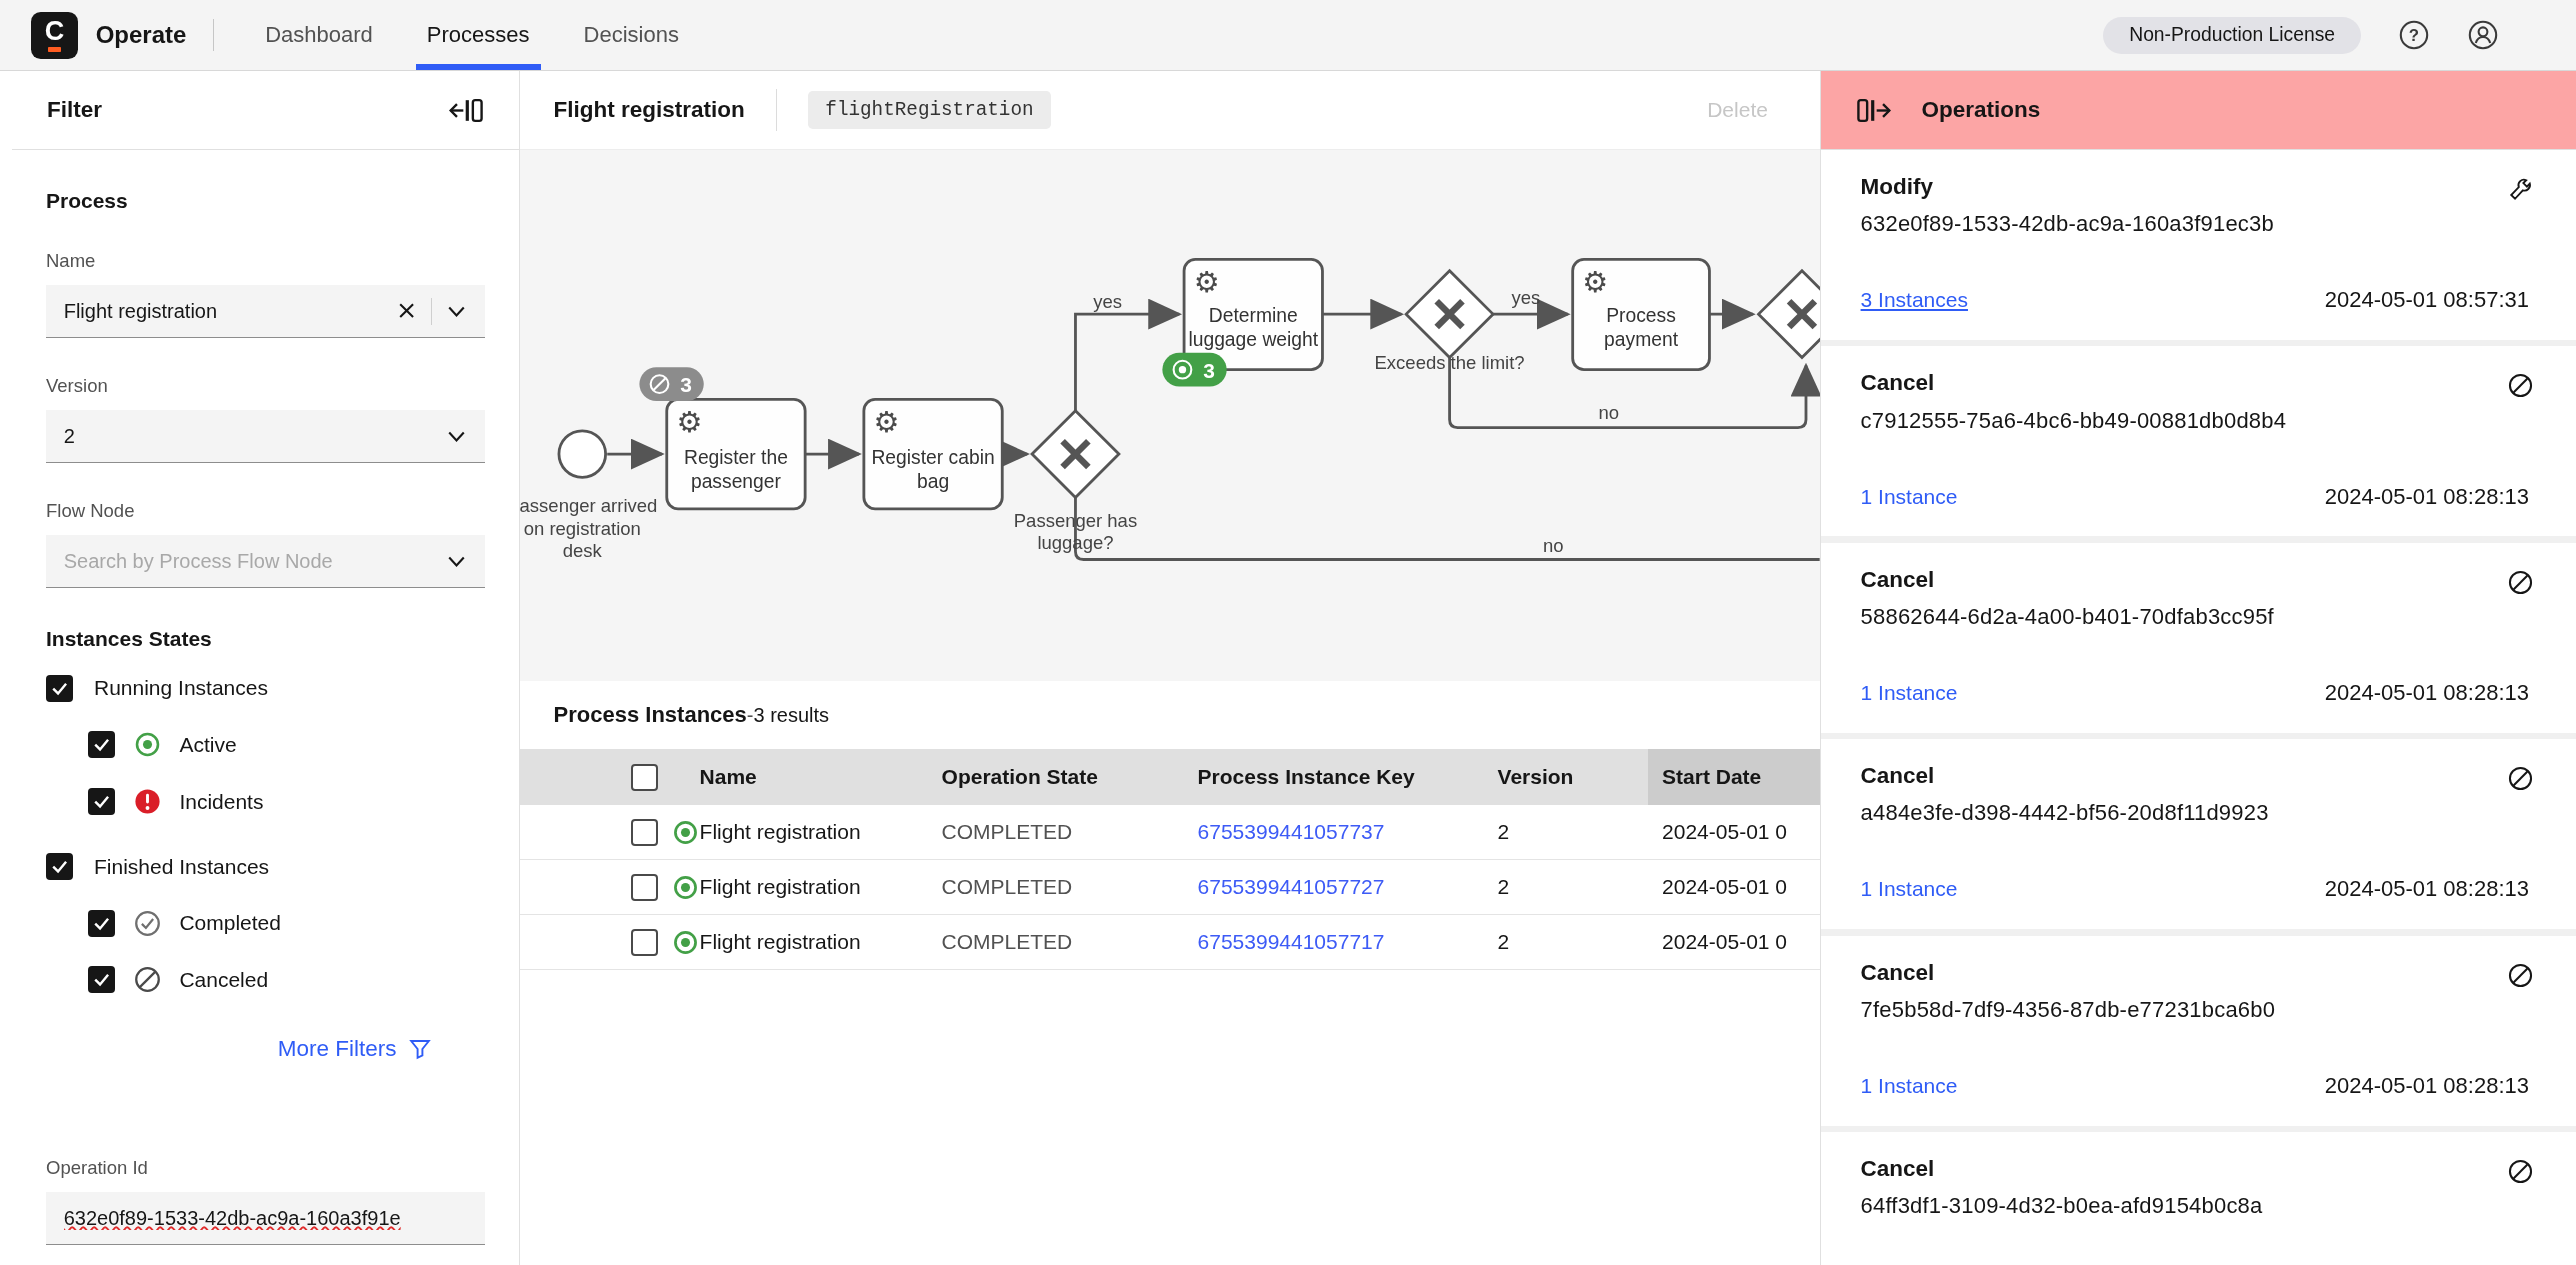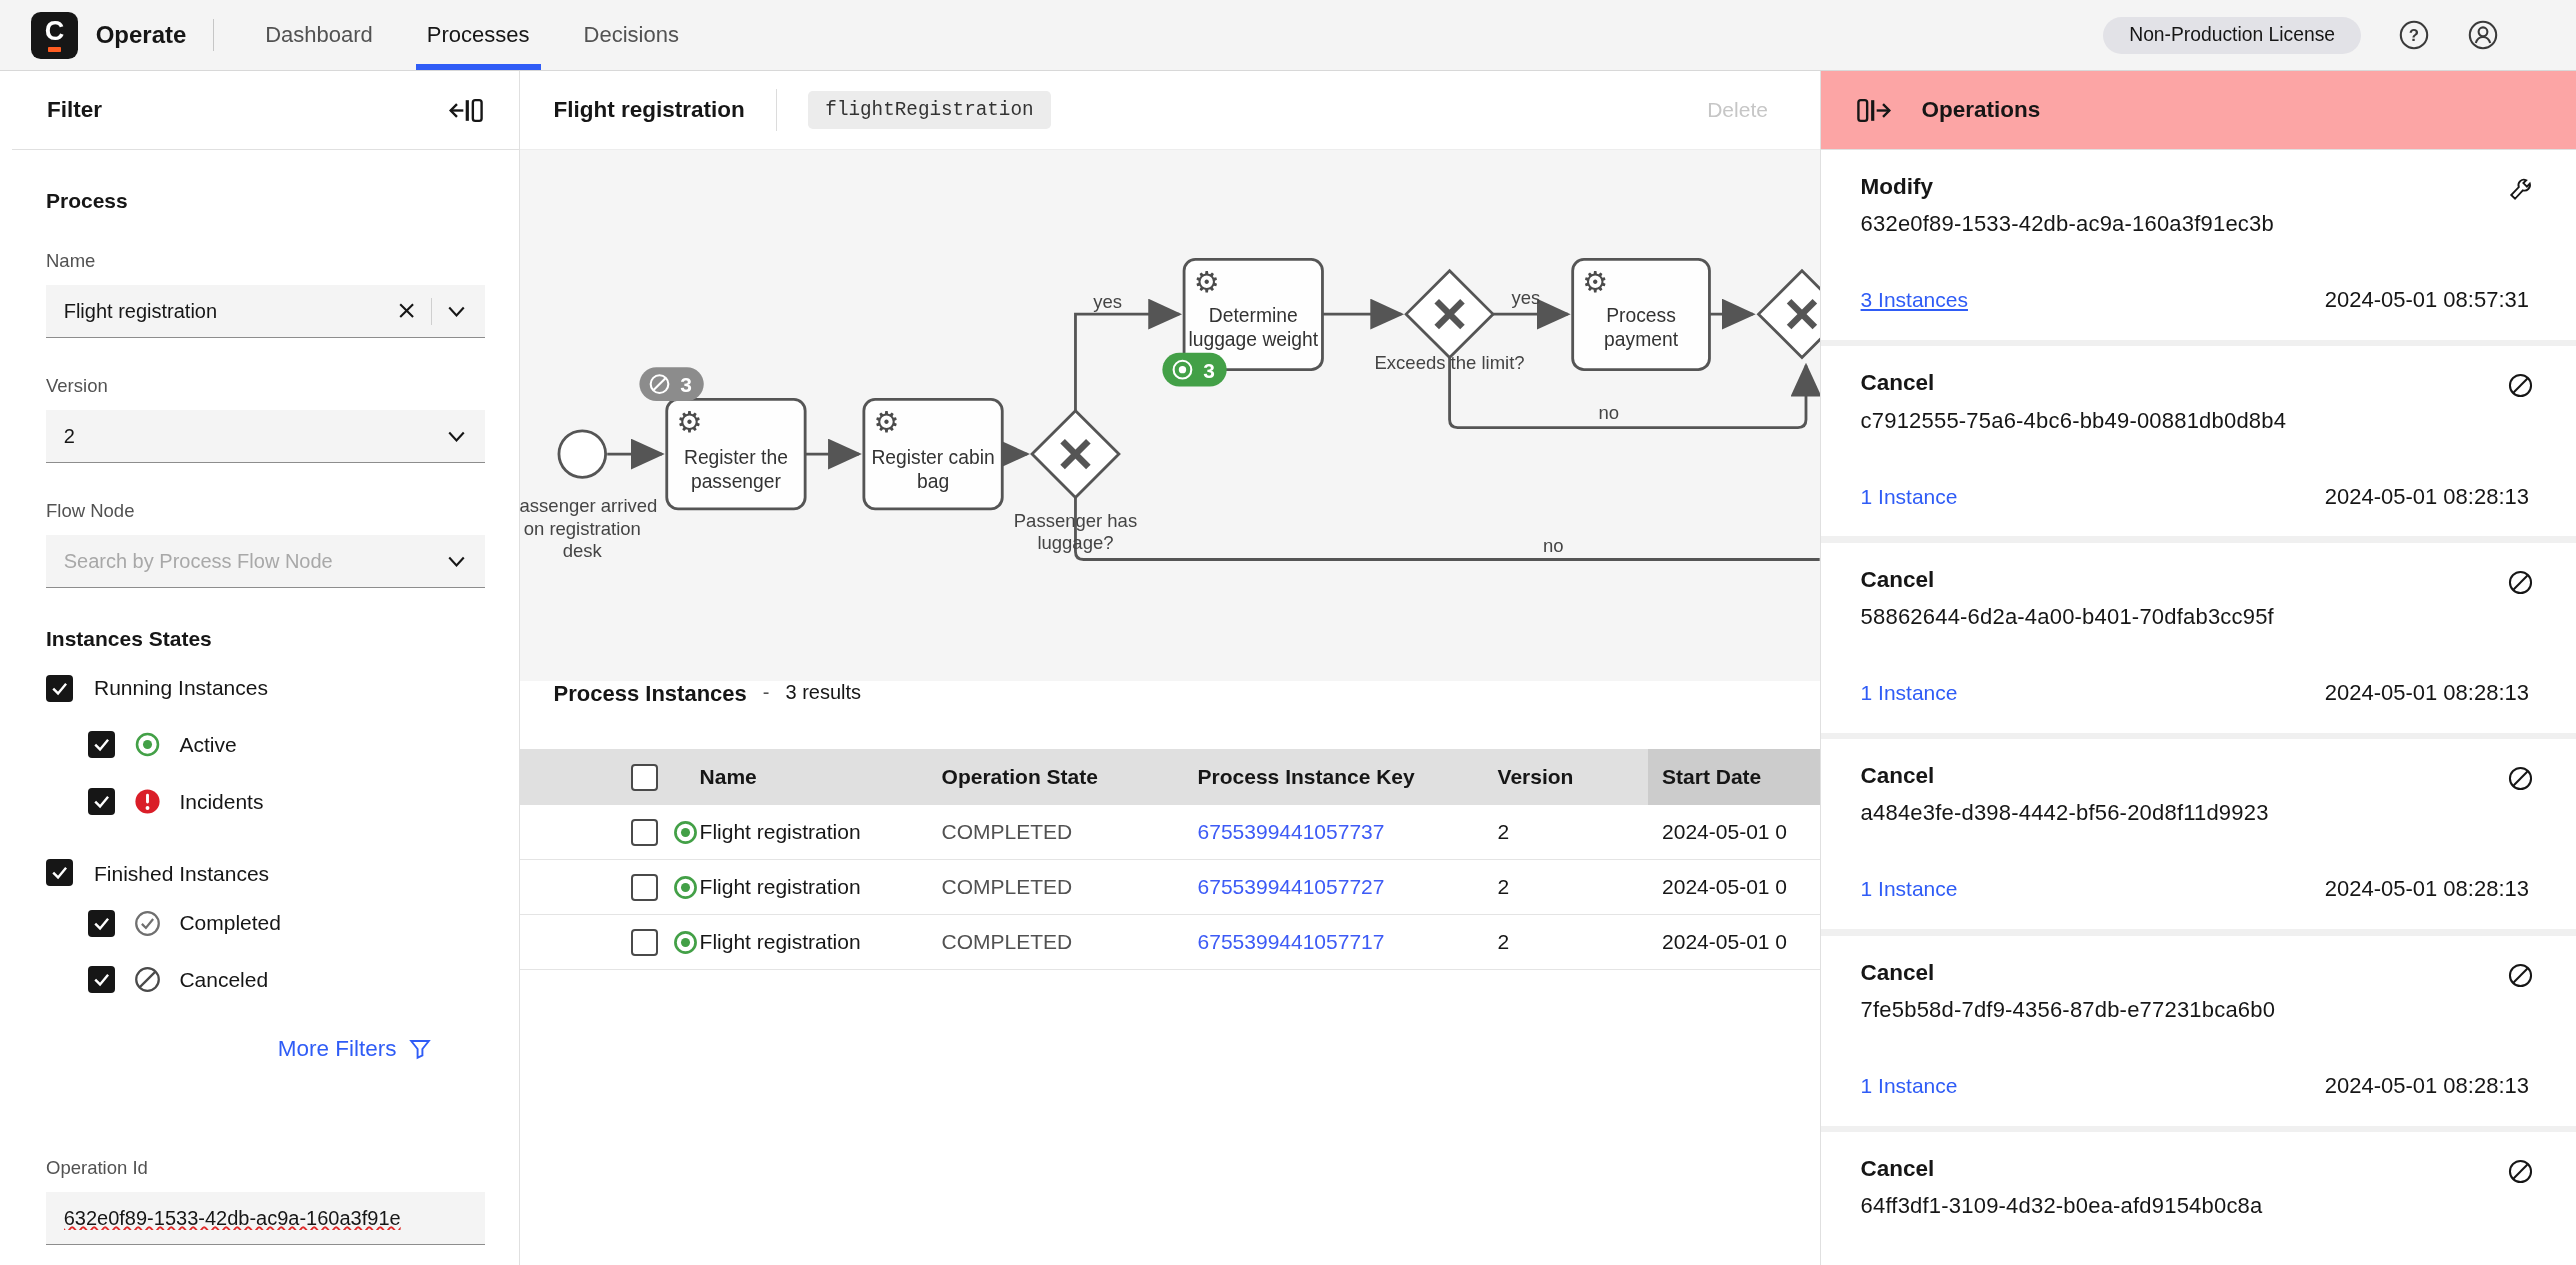--- a/index.html
+++ b/index.html
@@ -75,21 +75,21 @@
   .delete-btn { margin-left:auto; color:#c6c6c6; font-size:21px; margin-right:17.7px; }
 
   
   .diagram { height:531px; background:#f5f5f5; position:relative; overflow:hidden; }
   .bpmn-label { font-size:23px; fill:#444; }
   .bpmn-task-label { font-size:24px; fill:#333; }
   .bpmn-gear { font-size:36px; fill:#4a4a4a; }
   .badge-num { font-size:26px; font-weight:bold; fill:#fff; }
 
   
-  .inst-heading { height:68px; display:flex; padding-left:34px; gap:16px; }
+  .inst-heading { height:68px; display:flex; align-items:center; padding-left:34px; }
   .inst-heading .t { font-size:22px; font-weight:bold; }
   .inst-heading .sep { font-size:20px; color:#525252; }
   .inst-heading .r { font-size:20px; }
   .tgrid { display:grid; grid-template-columns:93px 45px 42px 242px 256px 300px 150px 1fr;
     align-items:center; }
   .thead { height:56px; background:#e0e0e0; font-size:21px; font-weight:bold; }
   .thead .start-cell { background:#cccccc; height:100%; display:flex; align-items:center;
     padding-left:14.5px; }
   .trow { height:55px; border-bottom:1.6px solid #e4e4e4; font-size:21px; }
   .trow .key { color:#3d5bf6; cursor:pointer; }
@@ -225,21 +225,21 @@
             </svg>
         </div>
         <svg class="state-ico" viewBox="0 0 36 36">
           <circle cx="18" cy="18" r="15" fill="#da1e28"></circle>
           <rect x="16.2" y="8.5" width="3.6" height="12" rx="1.8" fill="#fff"></rect>
           <circle cx="18" cy="26" r="2.4" fill="#fff"></circle>
         </svg>
         <div class="lbl">Incidents</div>
       </div>
 
-      <div class="cbrow parent" style="margin-top:26px;align-items:flex-end;">
+      <div class="cbrow parent" style="margin-top:26px;">
         <div class="checkbox">
           <svg width="19.3" height="19.3" viewBox="0 0 24 24">
               <path d="M4 12 L10 18 L20 6" fill="none" stroke="#fff" stroke-width="3"></path>
             </svg>
         </div>
         <div class="lbl">Finished Instances</div>
       </div>
       <div class="cbrow child">
         <div class="checkbox">
           <svg width="19.3" height="19.3" viewBox="0 0 24 24">

